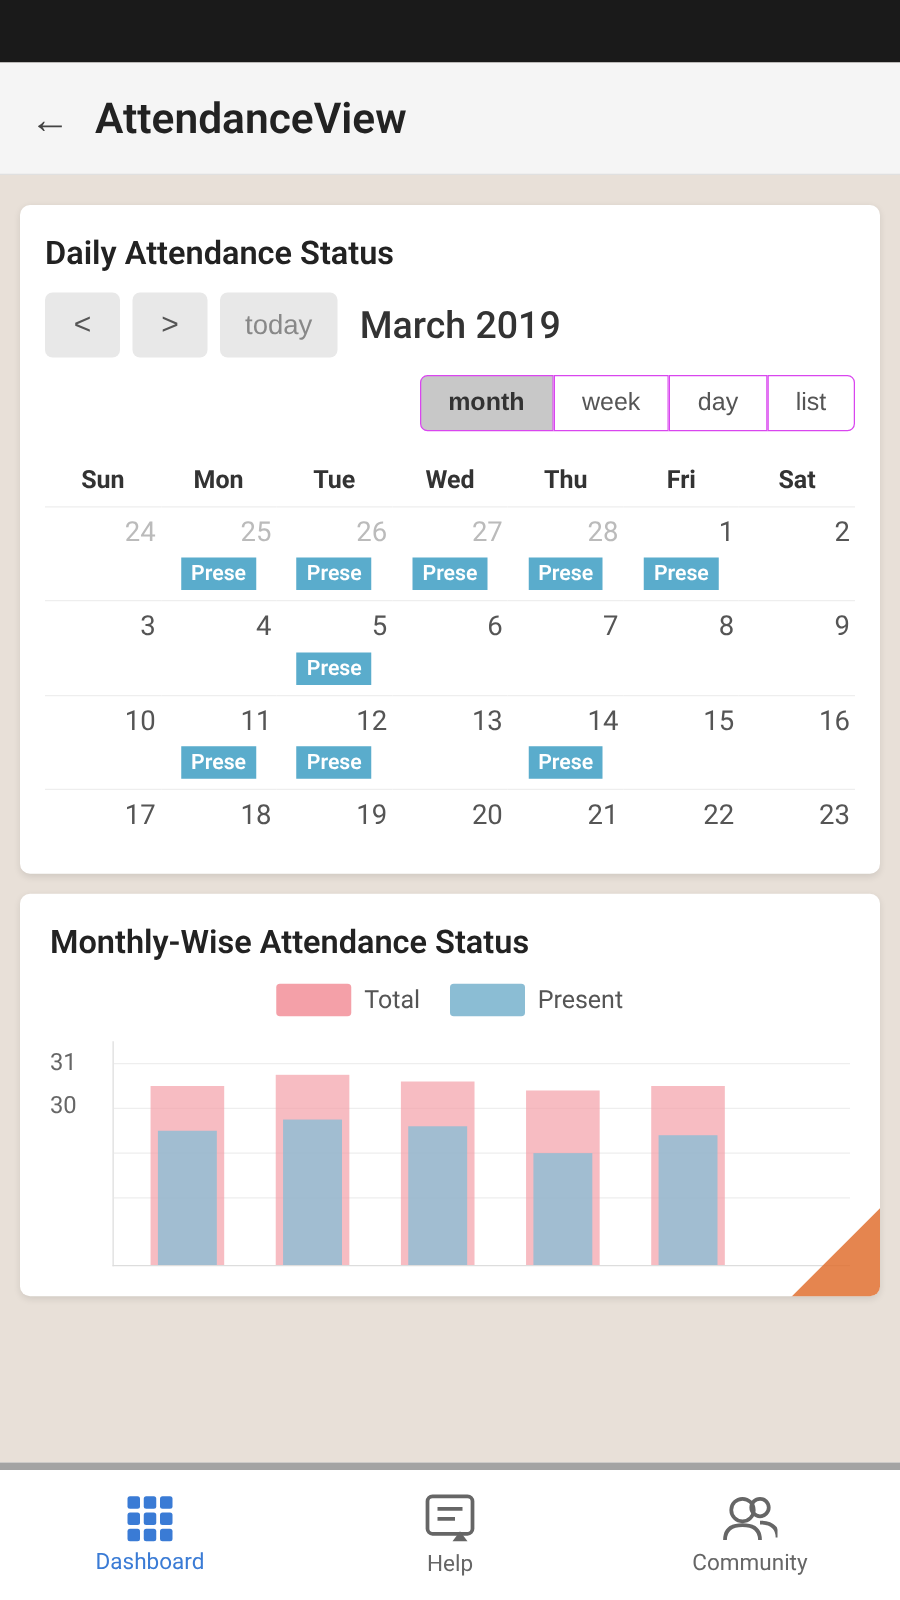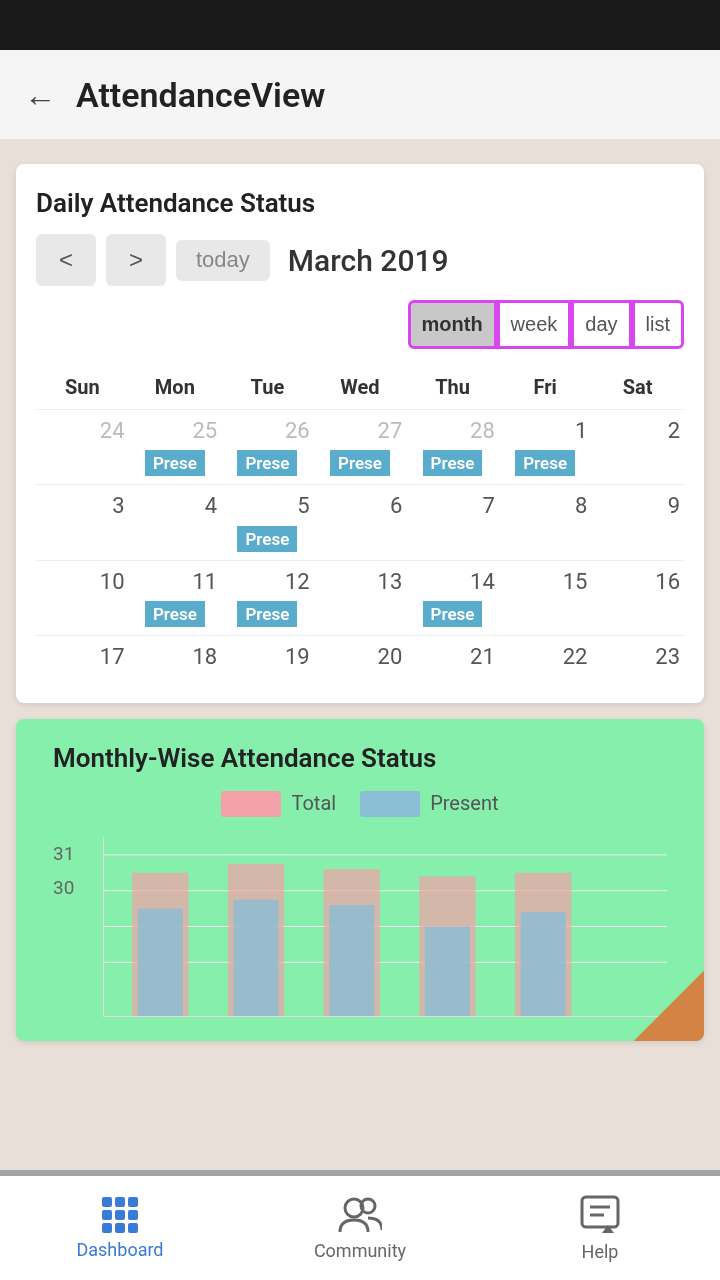--- a/index.html
+++ b/index.html
@@ -82,43 +82,43 @@
       cursor: pointer;
       display: flex;
       align-items: center;
       justify-content: center;
     }
     .today-btn {
       background: #e8e8e8;
       border: none;
       border-radius: 6px;
       padding: 0 20px;
-      height: 41px;
+      height: 52px;
       font-size: 22px;
       color: #888;
       cursor: pointer;
     }
     .month-label {
       font-size: 30px;
       font-weight: 500;
       color: #333;
       margin-left: 8px;
     }
 
     
     .view-toggle {
       display: flex;
       justify-content: flex-end;
       gap: 0;
       margin-bottom: 16px;
     }
     .toggle-btn {
-      border: 3px solid #d946ef;
+      border: 1px solid #d946ef;
       background: #fff;
-      padding: 10px 11px;
+      padding: 10px 22px;
       font-size: 20px;
       color: #555;
       cursor: pointer;
     }
     .toggle-btn:first-child { border-radius: 6px 0 0 6px; }
     .toggle-btn:last-child { border-radius: 0 6px 6px 0; }
     .toggle-btn.active {
       background: #c8c8c8;
       color: #333;
       font-weight: 600;
@@ -173,23 +173,23 @@
       padding: 3px 8px;
       align-self: center;
       margin-top: 2px;
     }
     .row-separator {
       border-top: 1px solid #eee;
     }
 
     
     .monthly-card {
-      background: #86efac;
+      background: #ffffff;
       border-radius: 8px;
-      padding: 24px 37px;
+      padding: 24px 24px;
       box-shadow: 0 2px 6px rgba(0,0,0,0.1);
       position: relative;
       overflow: hidden;
     }
     .monthly-title {
       font-size: 26px;
       font-weight: 600;
       color: #222;
       margin-bottom: 18px;
     }
@@ -559,31 +559,31 @@
         <div class="grid-dot"></div>
         <div class="grid-dot"></div>
       <div class="grid-dot"></div>
         <div class="grid-dot"></div>
         <div class="grid-dot"></div>
     </div>
     <span class="nav-item-label">Dashboard</span>
   </div>
 
   <div class="nav-item">
+    <svg width="40" height="40" viewBox="0 0 40 40">
+      <rect x="2" y="2" width="36" height="30" rx="4" ry="4" fill="none" stroke="#666" stroke-width="3"></rect>
+      <line x1="10" y1="12" x2="30" y2="12" stroke="#666" stroke-width="3"></line>
+      <line x1="10" y1="20" x2="24" y2="20" stroke="#666" stroke-width="3"></line>
+      <polygon points="28,30 34,38 22,38" fill="#666"></polygon>
+    </svg>
+    <span class="nav-item-label">Help</span>
+  </div>
+
+  <div class="nav-item">
     <svg width="44" height="38" viewBox="0 0 44 38">
       <circle cx="16" cy="12" r="9" fill="none" stroke="#666" stroke-width="3"></circle>
       <circle cx="30" cy="10" r="7" fill="none" stroke="#666" stroke-width="3"></circle>
       <path d="M2 36 Q2 24 16 24 Q30 24 30 36" fill="none" stroke="#666" stroke-width="3"></path>
       <path d="M30 22 Q44 22 44 34" fill="none" stroke="#666" stroke-width="3"></path>
     </svg>
     <span class="nav-item-label">Community</span>
   </div>
-
-  <div class="nav-item">
-    <svg width="40" height="40" viewBox="0 0 40 40">
-      <rect x="2" y="2" width="36" height="30" rx="4" ry="4" fill="none" stroke="#666" stroke-width="3"></rect>
-      <line x1="10" y1="12" x2="30" y2="12" stroke="#666" stroke-width="3"></line>
-      <line x1="10" y1="20" x2="24" y2="20" stroke="#666" stroke-width="3"></line>
-      <polygon points="28,30 34,38 22,38" fill="#666"></polygon>
-    </svg>
-    <span class="nav-item-label">Help</span>
-  </div>
 </div>
 
 </body></html>

